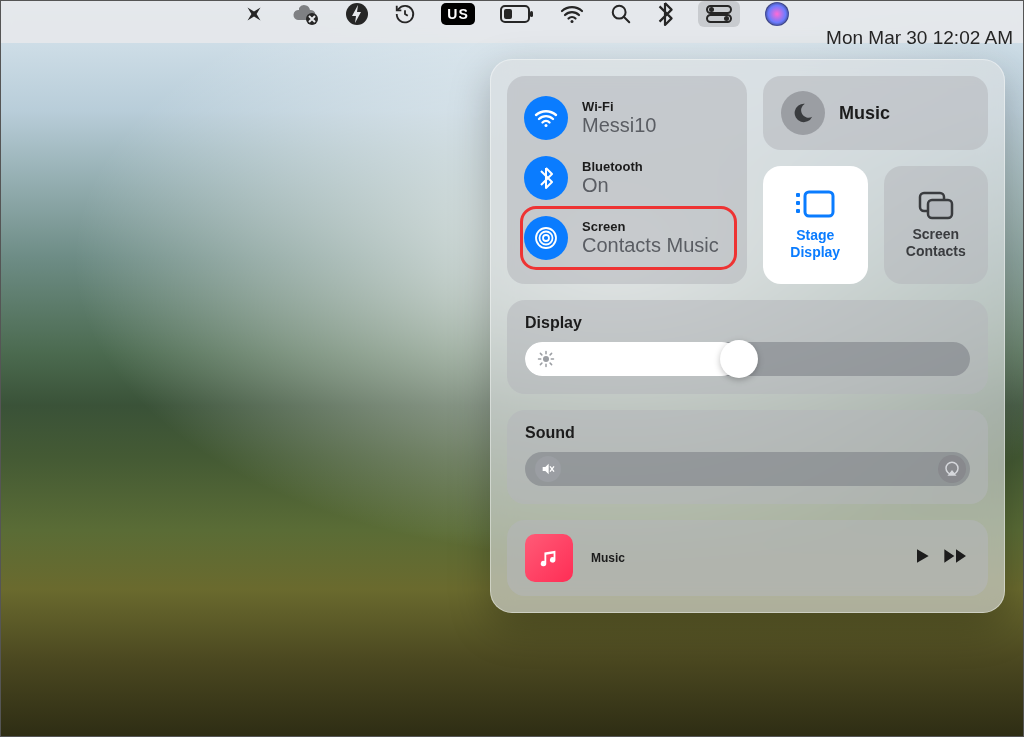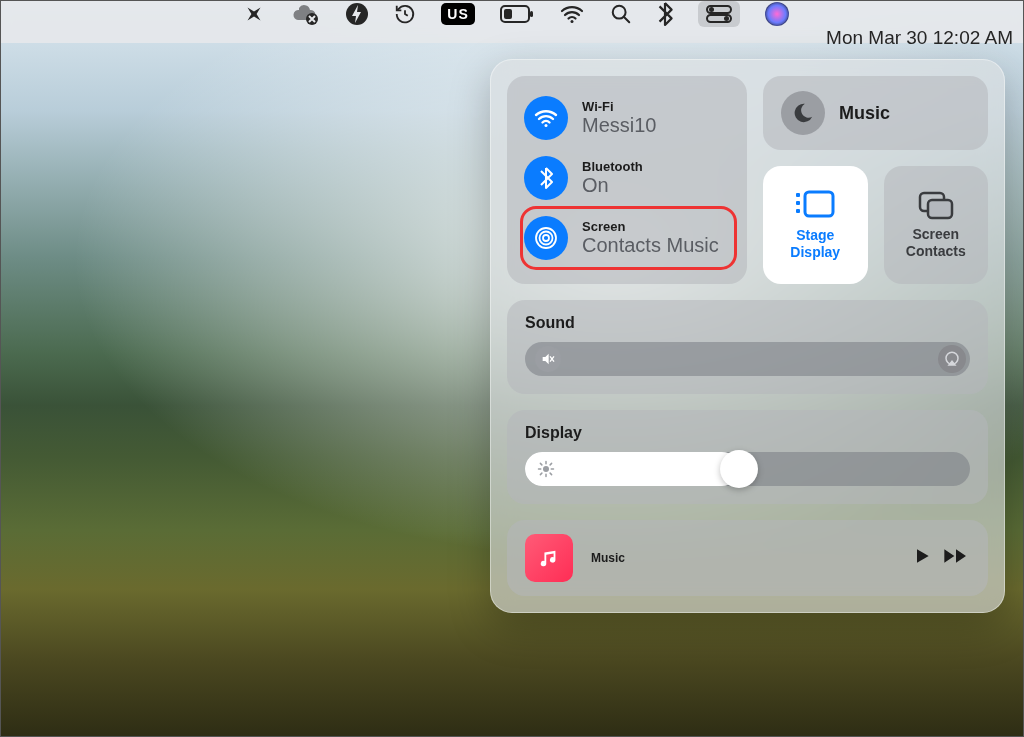--- a/index.html
+++ b/index.html
@@ -209,52 +209,52 @@
             <div style="text-align:center; line-height:1.2;">
               <span>Screen</span><br>
               <span>Contacts</span>
             </div>
           </div>
         </div>
       </div>
     </div>
 
     <div class="card slider-card">
-      <div class="slabel">Sound</div>
-      <div class="slider-track sound-track">
-        <div class="mute">
-          <svg width="16" height="16" viewBox="0 0 24 24">
-              <path fill="#fff" d="M4 9v6h4l5 5V4L8 9z"></path>
-              <path stroke="#fff" stroke-width="2" d="M15 8l6 8M21 8l-6 8"></path>
-            </svg>
-        </div>
-        <div class="airplay-btn">
-          <svg width="18" height="18" viewBox="0 0 24 24" fill="none" stroke="#d5d7db" stroke-width="2">
-              <circle cx="12" cy="11" r="8"></circle>
-              <path d="M8 20l4-5 4 5z" fill="#d5d7db"></path>
-            </svg>
-        </div>
-      </div>
-    </div>
-
-    <div class="card slider-card">
       <div class="slabel">Display</div>
       <div class="slider-track">
         <div class="slider-fill" style="width:48%;">
           <svg width="18" height="18" viewBox="0 0 24 24">
               <circle cx="12" cy="12" r="4" fill="#9b9ea3"></circle>
               <g stroke="#9b9ea3" stroke-width="2" stroke-linecap="round">
                 <path d="M12 2v3M12 19v3M2 12h3M19 12h3M4.5 4.5l2 2M17.5 17.5l2 2M4.5 19.5l2-2M17.5 6.5l2-2"></path>
               </g>
             </svg>
         </div>
         <div class="slider-thumb" style="left:48%;"></div>
       </div>
     </div>
 
+    <div class="card slider-card">
+      <div class="slabel">Sound</div>
+      <div class="slider-track sound-track">
+        <div class="mute">
+          <svg width="16" height="16" viewBox="0 0 24 24">
+              <path fill="#fff" d="M4 9v6h4l5 5V4L8 9z"></path>
+              <path stroke="#fff" stroke-width="2" d="M15 8l6 8M21 8l-6 8"></path>
+            </svg>
+        </div>
+        <div class="airplay-btn">
+          <svg width="18" height="18" viewBox="0 0 24 24" fill="none" stroke="#d5d7db" stroke-width="2">
+              <circle cx="12" cy="11" r="8"></circle>
+              <path d="M8 20l4-5 4 5z" fill="#d5d7db"></path>
+            </svg>
+        </div>
+      </div>
+    </div>
+
     <div class="card music-card">
       <div class="music-badge">
         <svg width="22" height="22" viewBox="0 0 24 24" fill="#fff">
             <path d="M9 18a3 3 0 1 1-2-2.8V6l12-2v10a3 3 0 1 1-2-2.8V7L9 8.5z"></path>
           </svg>
       </div>
       <div class="music-title">Music</div>
       <div class="media-ctrl">
         <span><svg width="20" height="20" viewBox="0 0 24 24">
               <path fill="#1c1c1c" d="M6 4l14 8-14 8z"></path>

